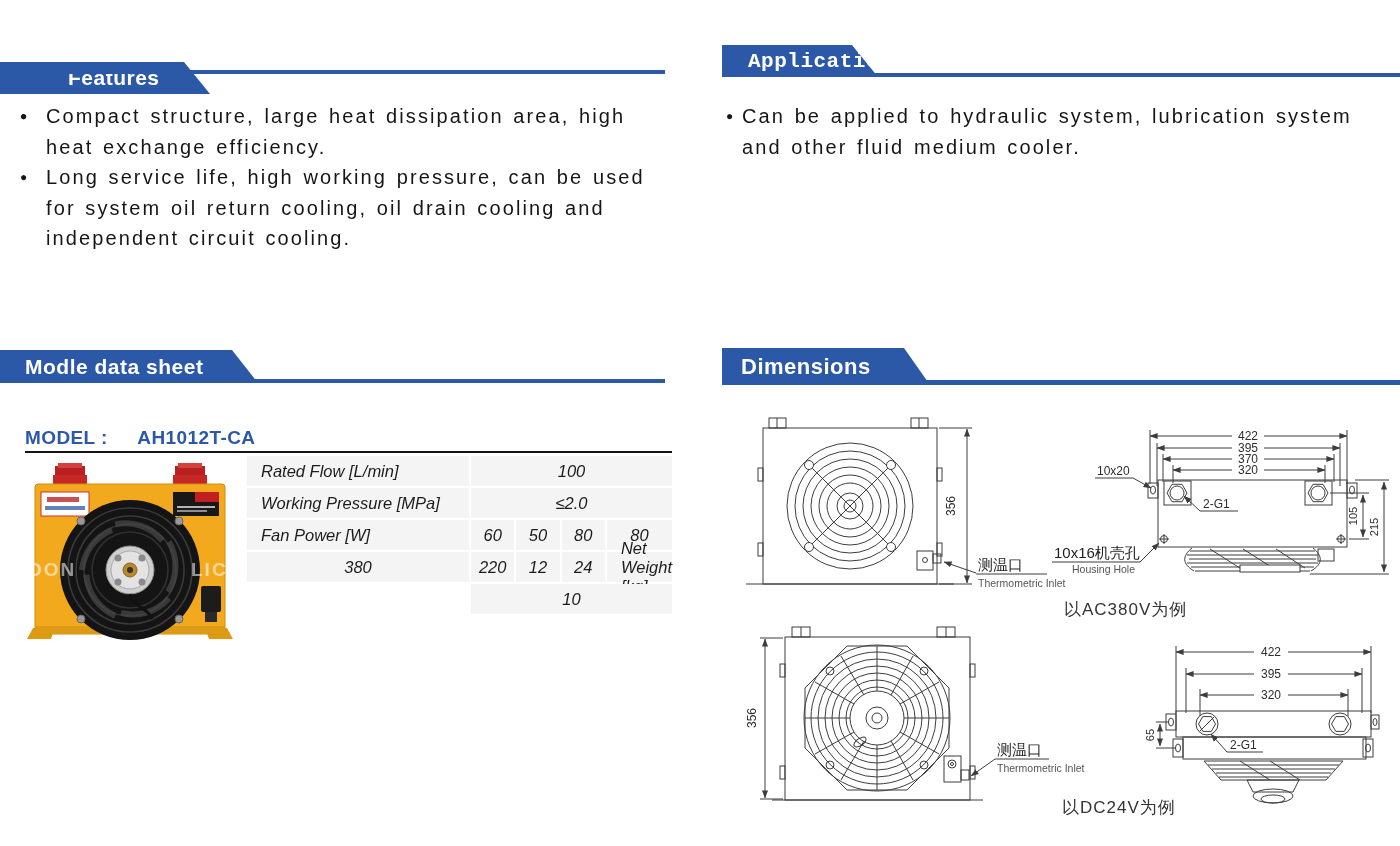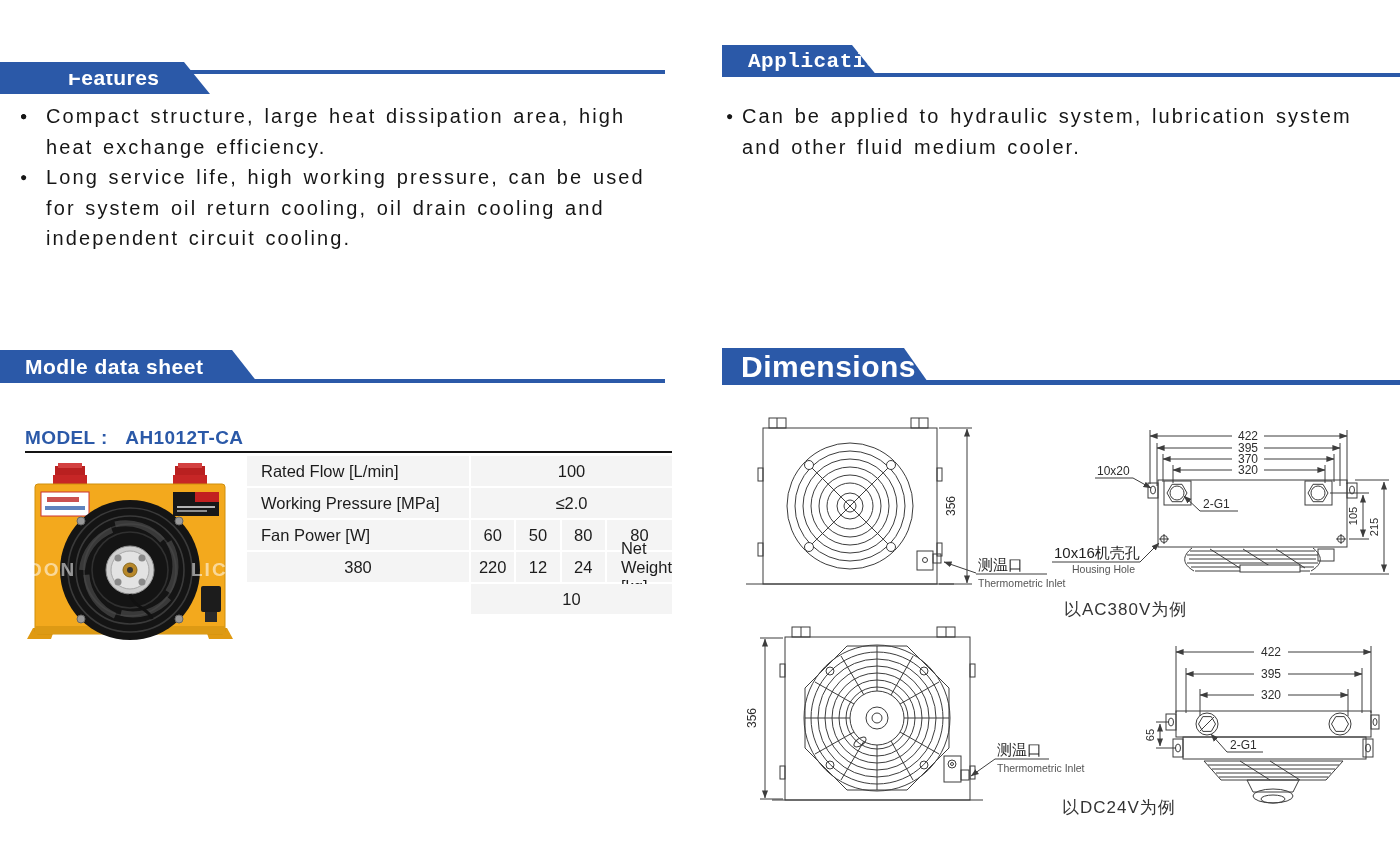--- a/index.html
+++ b/index.html
@@ -14,38 +14,38 @@
     clip-path:polygon(0 0, calc(100% - 26px) 0, 100% 100%, 0 100%);
     letter-spacing:.5px;
   }
   .rule{position:absolute;background:#2b59a8;}
   #features-banner{left:0;top:42px;width:210px;height:32px;font-size:21px;padding-left:68px;box-sizing:border-box;margin-top:20px;}
   #features-rule{left:0;top:70px;width:665px;height:4px;}
   #application-banner{left:722px;top:45px;width:156px;height:32px;font-size:21px;padding-left:26px;box-sizing:border-box;font-family:Liberation Mono, monospace;}
   #application-rule{left:722px;top:73px;width:678px;height:4px;}
   #model-banner{left:0;top:350px;width:258px;height:33px;font-size:21px;padding-left:25px;box-sizing:border-box;}
   #model-rule{left:0;top:379px;width:665px;height:4px;}
-  #dimensions-banner{left:722px;top:348px;width:208px;height:37px;font-size:30px;padding-left:19px;box-sizing:border-box;}
+  #dimensions-banner{left:722px;top:348px;width:208px;height:37px;font-size:22px;padding-left:19px;box-sizing:border-box;}
   #dimensions-rule{left:722px;top:380px;width:678px;height:5px;}
   
   .blist{position:absolute;list-style:none;margin:0;padding:0;font-size:20px;line-height:30.5px;letter-spacing:2.1px;word-spacing:2px;color:#161616;}
   .blist li{position:relative;}
   #features-list{left:20px;top:101px;width:656px;}
   #features-list li{padding-left:26px;}
   #application-list{left:726px;top:101px;width:652px;}
   #application-list li{padding-left:16px;}
   .blt{position:absolute;left:0;top:0;font-size:12px;line-height:30.5px;letter-spacing:0;}
   
   .model-heading{position:absolute;left:25px;top:427px;font-size:19px;font-weight:bold;color:#2b59a8;letter-spacing:.4px;}
-  .model-heading .val{margin-left:12px;}
+  .model-heading .val{margin-left:24px;}
   .model-hr{position:absolute;left:25px;top:451px;width:647px;height:2px;background:#141414;}
   
   .spec-table{
     position:absolute;left:247px;top:456px;width:425px;
-    display:grid;grid-template-columns:222px repeat(4,1fr);grid-auto-rows:30px;gap:2px;
+    display:grid;grid-template-columns:222px repeat(4,1fr);grid-auto-rows:30px;gap:2px;font-style:italic;
   }
   .tl,.tv{background:#f4f4f4;display:flex;align-items:center;font-size:16.5px;color:#1c1c1c;}
   .tl{padding-left:14px;}
   .tv{justify-content:center;}
   .span4{grid-column:2/6;}
   
   .abs{position:absolute;}
   svg text{font-family:"Liberation Sans", sans-serif;}
   .dimtxt{font-size:12px;fill:#2d2d2d;}
   .dimtxt-s{font-size:11px;fill:#2d2d2d;}

